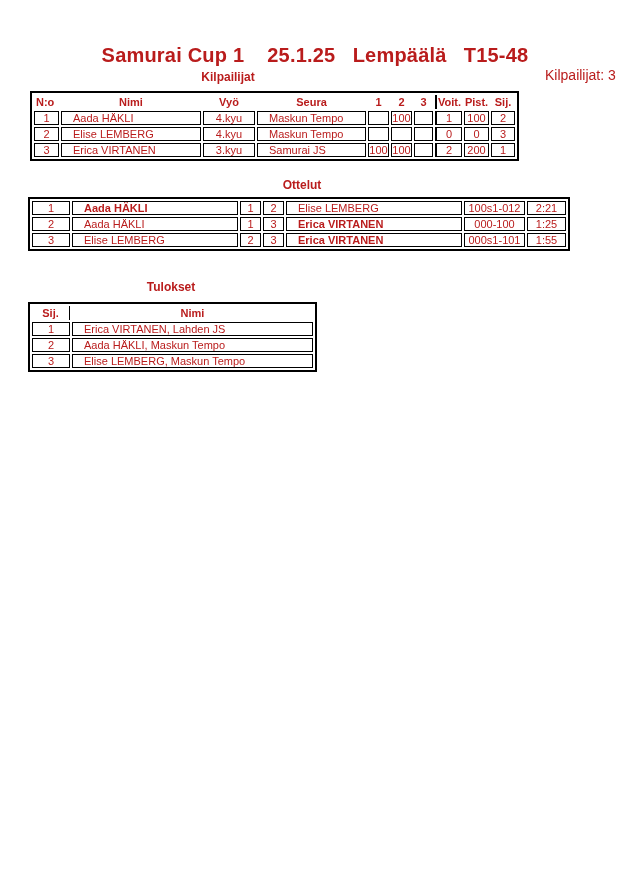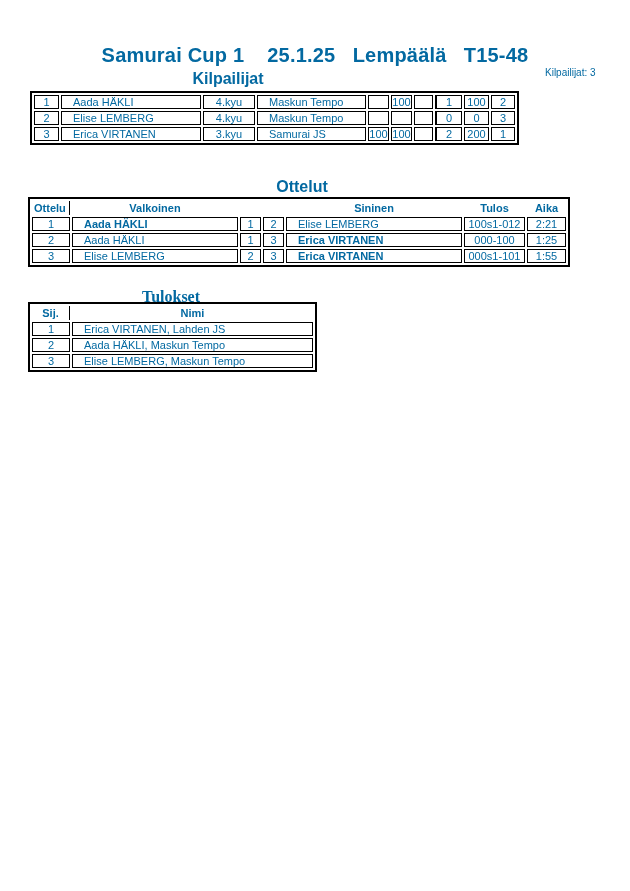--- a/index.html
+++ b/index.html
@@ -1,45 +1,45 @@
 <!DOCTYPE html>
 <html><head>
 <meta charset="utf-8">
 <style>
   * { margin:0; padding:0; }
   html,body { background:#e8e8e8; }
   .page {
     position:relative;
     width:630px; height:891px;
     background:#ffffff;
-    color:#0369a1;
+    color:#b91c1c;
     font-family:"Liberation Sans", sans-serif;
     margin:0 auto;
     overflow:hidden;
   }
   .doc-title {
     position:absolute; top:44px; left:0; width:630px;
     text-align:center;
     font-size:20px; font-weight:bold;
     white-space:pre;
     letter-spacing:0.2px;
   }
   .count-label {
     position:absolute; top:67px; left:545px;
-    font-size:10px;
+    font-size:14px;
   }
   .section-title {
     position:absolute;
-    font-size:16px; font-weight:bold;
+    font-size:12px; font-weight:bold;
     transform:translateX(-50%);
     white-space:nowrap;
   }
   .st-kilpailijat { top:70px;  left:228px; }
   .st-ottelut     { top:178px; left:302px;text-align:right; }
-  .st-tulokset    { top:288px; left:171px;font-family:Liberation Serif, serif; }
+  .st-tulokset    { top:280px; left:171px; }
 
   .tbl-wrap {
     position:absolute;
     border:2px solid #000;
     background:#fff;
   }
   .tw-kilpailijat { top:91px;  left:30px; }
   .tw-ottelut     { top:197px; left:28px; }
   .tw-tulokset    { top:302px; left:28px; }
 
@@ -84,20 +84,32 @@
           <col style="width:52px">
           <col style="width:109px">
         <col style="width:21px">
           <col style="width:21px">
           <col style="width:19px">
         <col style="width:27px">
           <col style="width:25px">
           <col style="width:24px">
       </colgroup>
       <tbody>
+          <tr>
+        <th class="hl">N:o</th>
+        <th>Nimi</th>
+        <th>Vyö</th>
+        <th>Seura</th>
+        <th>1</th>
+        <th>2</th>
+        <th>3</th>
+        <th class="grp">Voit.</th>
+        <th>Pist.</th>
+        <th>Sij.</th>
+      </tr>
       <tr>
         <td class="data ac">1</td>
         <td class="data al">Aada HÄKLI</td>
         <td class="data ac">4.kyu</td>
         <td class="data al">Maskun Tempo</td>
         <td class="data ac"></td>
         <td class="data ac">100</td>
         <td class="data ac"></td>
         <td class="data ac grp">1</td>
         <td class="data ac">100</td>
@@ -137,29 +149,20 @@
       <colgroup>
         <col style="width:38px">
           <col style="width:166px">
           <col style="width:21px">
           <col style="width:21px">
         <col style="width:176px">
           <col style="width:61px">
           <col style="width:39px">
       </colgroup>
       <tbody>
-          <tr>
-        <th class="hl sep">Ottelu</th>
-        <th>Valkoinen</th>
-        <th></th>
-        <th></th>
-        <th>Sininen</th>
-        <th>Tulos</th>
-        <th>Aika</th>
-      </tr>
       <tr>
         <td class="data ac">1</td>
         <td class="data al b">Aada HÄKLI</td>
         <td class="data ac">1</td>
         <td class="data ac">2</td>
         <td class="data al">Elise LEMBERG</td>
         <td class="data ac">100s1-012</td>
         <td class="data ac">2:21</td>
       </tr>
       <tr>

